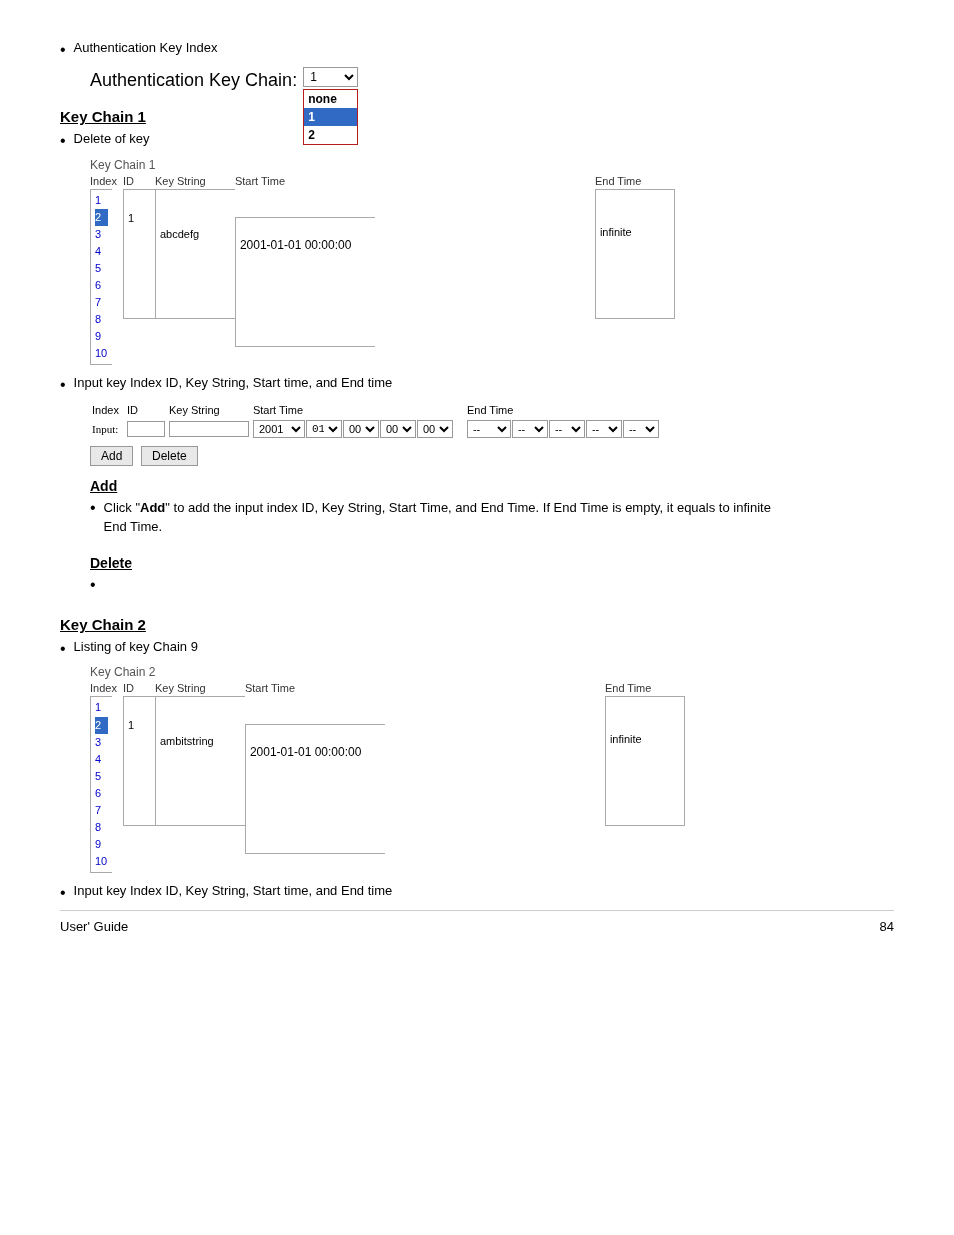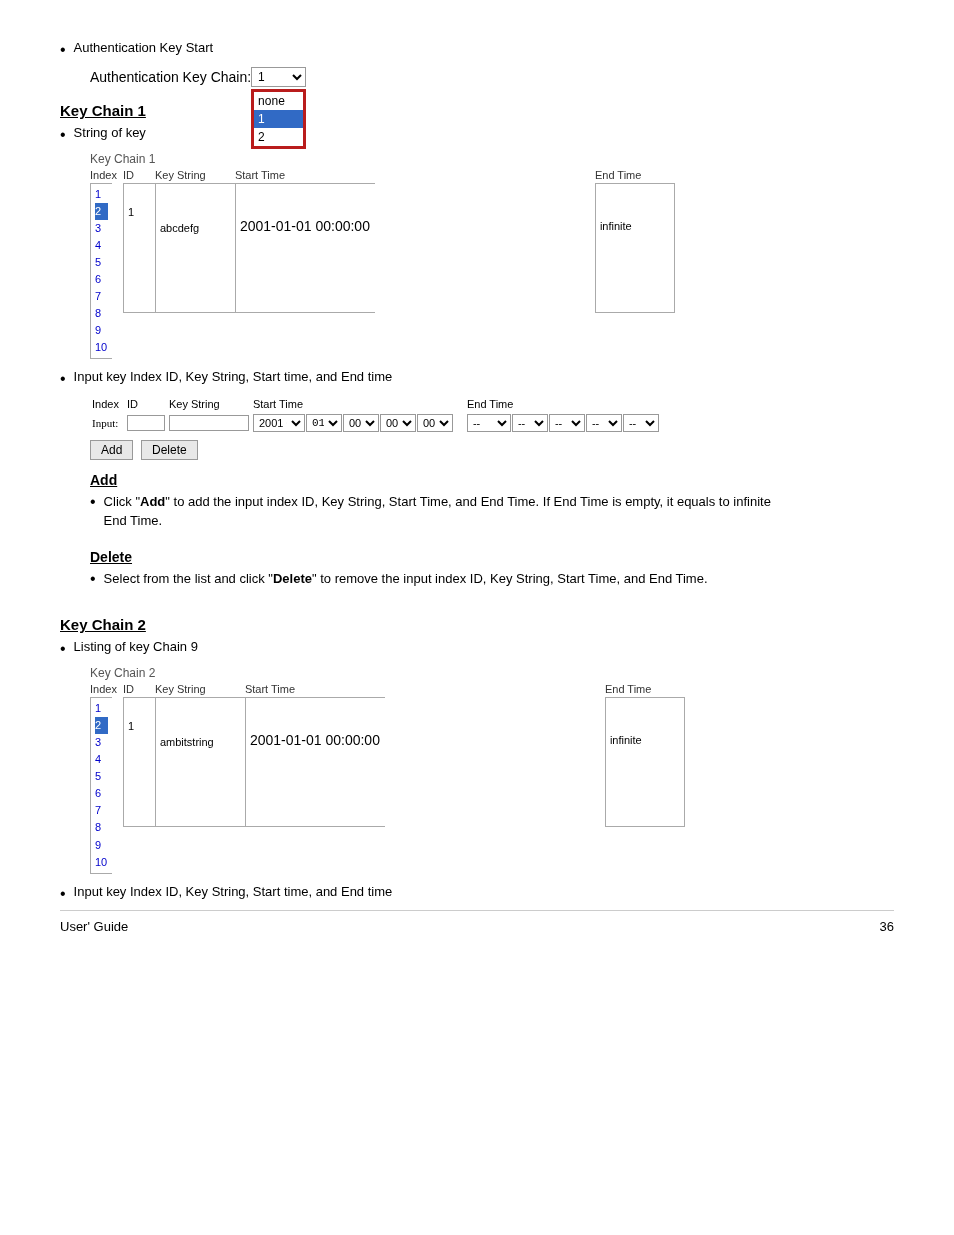--- a/index.html
+++ b/index.html
@@ -26,42 +26,44 @@
 
     
     .auth-row {
       display: flex;
       align-items: flex-start;
       margin-left: 30px;
       margin-top: 6px;
       margin-bottom: 10px;
     }
     .auth-label {
-      font-size: 14px;
+      font-size: 18px;
+      margin-right: 6px;
       line-height: 1.5;
     }
     .dropdown-container {
       position: relative;
       display: inline-block;
     }
     .dropdown-select {
       font-size: 12px;
       border: 1px solid #999;
       background: #fff;
       padding: 1px 2px;
       width: 55px;
     }
     .dropdown-open {
-      border: 3px solid #b91c1c;
+      border: 1px solid #b91c1c;
       background: #fff;
       width: 55px;
       position: absolute;
       top: 22px;
       left: 0;
       z-index: 10;
+      font-weight: bold;
     }
     .dropdown-open div {
       padding: 2px 4px;
       font-size: 12px;
       cursor: pointer;
     }
     .dropdown-open div.selected {
       background: #316AC5;
       color: #fff;
     }
@@ -140,23 +142,24 @@
       font-size: 11px;
       padding: 20px 4px;
       vertical-align: top;
     }
     .starttime-box {
       border: 1px solid #aaa;
       border-right: none;
       min-height: 130px;
       background: #fff;
       width: 140px;
-      font-size: 14px;
-      padding: 16px 4px;
+      font-size: 12px;
+      padding: 2px 4px;
       vertical-align: top;
+      margin-top: 28px;
     }
     .endtime-box {
       border: 1px solid #aaa;
       min-height: 130px;
       background: #fff;
       width: 80px;
       font-size: 11px;
       padding: 18px 4px;
       vertical-align: top;
     }
@@ -246,21 +249,21 @@
       display: inline-flex;
       align-items: center;
       gap: 1px;
     }
   </style>
 </head>
 <body>
 
 <div class="bullet-item top-bullet">
   <span class="bullet">•</span>
-  <span>Authentication Key Start</span>
+  <span>Authentication Key Index</span>
 </div>
 
 <div class="auth-row">
   <span class="auth-label">Authentication Key Chain:</span>
   <div class="dropdown-container">
     <select class="dropdown-select">
       <option>none</option>
       <option selected="">1</option>
       <option>2</option>
     </select>
@@ -270,21 +273,21 @@
       <div class="selected">1</div>
       <div>2</div>
     </div>
   </div>
 </div>
 
 <div class="section-heading">Key Chain 1</div>
 
 <div class="bullet-item">
   <span class="bullet">•</span>
-  <span>String of key</span>
+  <span>Delete of key</span>
 </div>
 
 <div class="table-label">Key Chain 1</div>
 
 <div class="kc-table-wrapper">
   <table class="kc-table">
     <thead>
       <tr>
         <th>Index</th>
         <th style="width:32px;">ID</th>
@@ -421,23 +424,20 @@
 <div class="bullet-item" style="margin-left:30px;">
   <span class="bullet">•</span>
   <div class="action-text" style="margin-left:0; max-width:680px;">
     Click "<strong>Add</strong>" to add the input index ID, Key String, Start Time, and End Time. If End Time is empty, it equals to infinite End Time.
   </div>
 </div>
 
 <div class="action-heading">Delete</div>
 <div class="bullet-item" style="margin-left:30px; margin-bottom:20px;">
   <span class="bullet">•</span>
-  <div class="action-text" style="margin-left:0; max-width:680px;">
-    Select from the list and click "<strong>Delete</strong>" to remove the input index ID, Key String, Start Time, and End Time.
-  </div>
 </div>
 
 <div class="section-heading">Key Chain 2</div>
 
 <div class="bullet-item">
   <span class="bullet">•</span>
   <span>Listing of key Chain 9</span>
 </div>
 
 <div class="table-label">Key Chain 2</div>
@@ -496,14 +496,14 @@
   </table>
 </div>
 
 <div class="bullet-item" style="margin-bottom:6px;">
   <span class="bullet">•</span>
   <span>Input key Index ID, Key String, Start time, and End time</span>
 </div>
 
 <div class="footer">
   <span>User' Guide</span>
-  <span>36</span>
+  <span>84</span>
 </div>
 
 </body></html>

